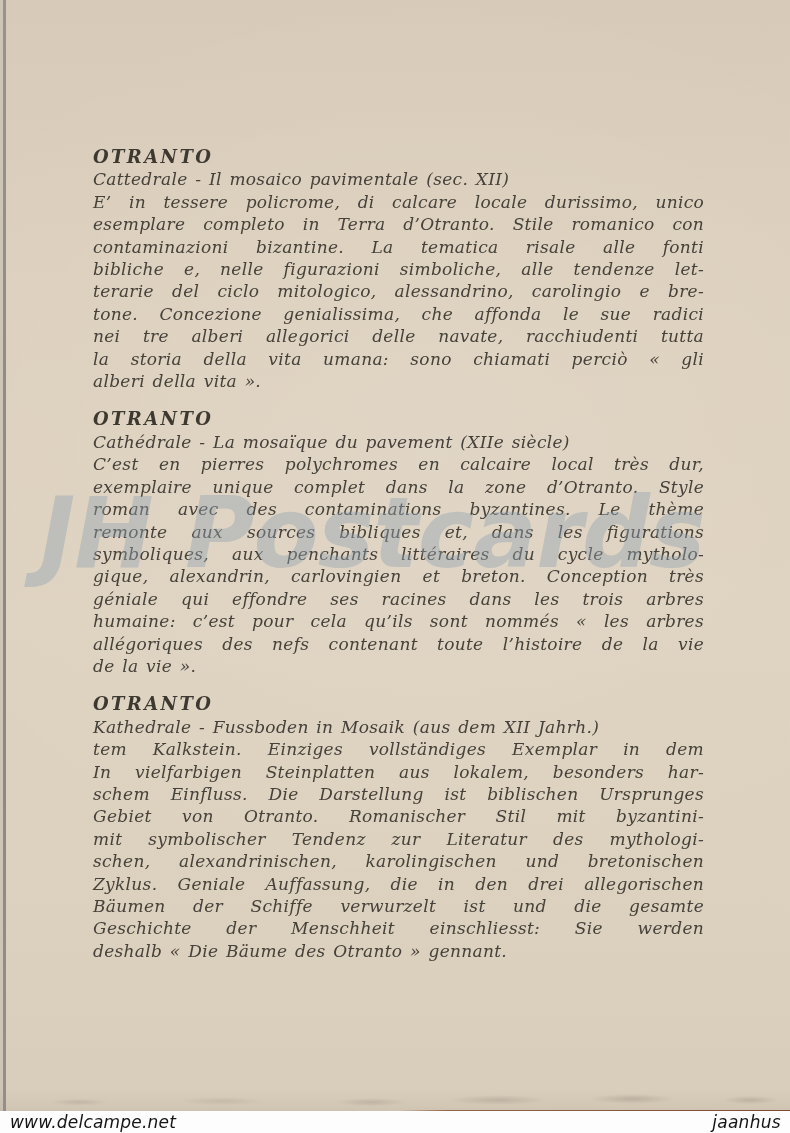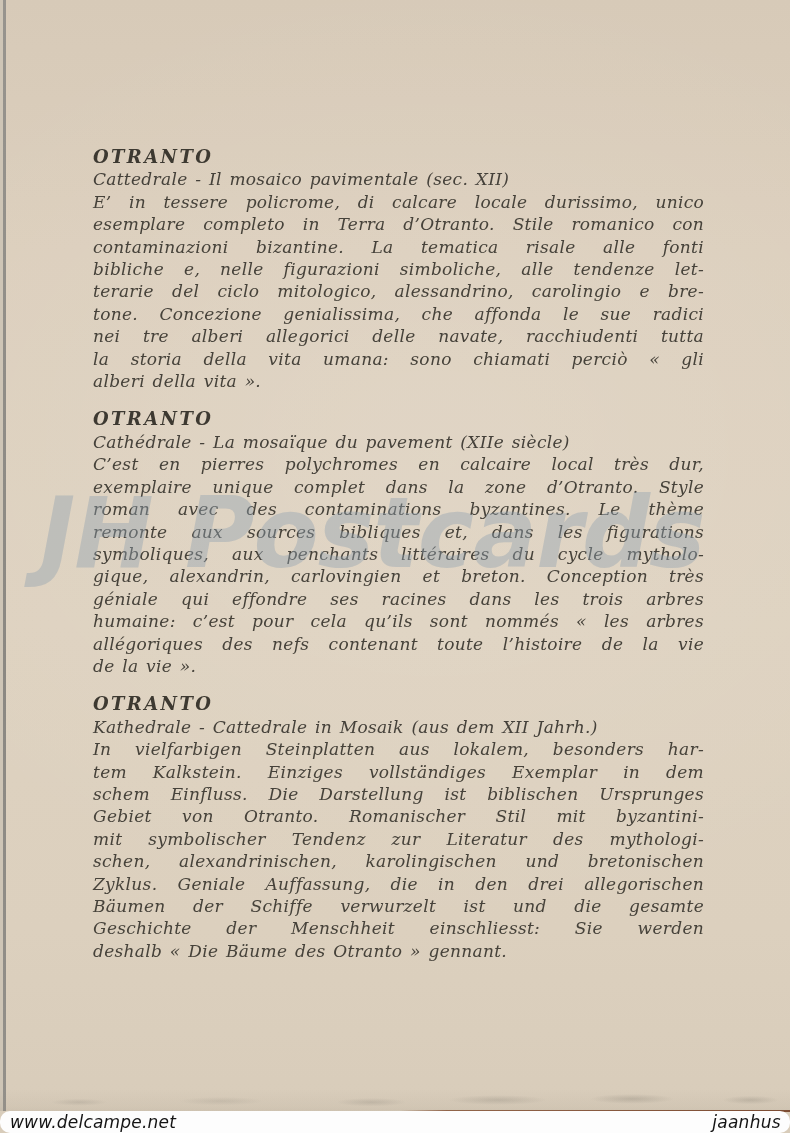--- a/index.html
+++ b/index.html
@@ -63,21 +63,20 @@
     position:absolute; bottom:21px; left:400px; right:0; height:2px;
     background:linear-gradient(90deg, rgba(125,70,40,0) 0%, rgba(125,70,40,0.75) 12%, rgba(110,55,28,0.85) 100%);
   }
   .footer-bar {
     position:absolute; left:0; right:0; bottom:0; height:22px;
     background:#fdfdfd;
     display:flex; justify-content:space-between; align-items:flex-end;
     padding:0 9px 1px 10px; box-sizing:border-box;
     font-family:"DejaVu Sans", sans-serif;
     color:#141414;
-    border-radius:10px;
   }
   .footer-site { font-size:17px; letter-spacing:0.2px; }
   .footer-seller { font-size:17px; letter-spacing:0.3px; }
 </style>
 </head>
 <body>
 
 <div class="scan">
 
   <div class="edge-left-light"></div>
@@ -113,24 +112,24 @@
           <div class="line">gique, alexandrin, carlovingien et breton. Conception très</div>
           <div class="line">géniale qui effondre ses racines dans les trois arbres</div>
           <div class="line">humaine: c’est pour cela qu’ils sont nommés « les arbres</div>
           <div class="line">allégoriques des nefs contenant toute l’histoire de la vie</div>
         </div>
       <div class="lastline">de la vie ».</div>
     </section>
 
     <section class="lang-section">
       <div class="heading">OTRANTO</div>
-      <div class="subtitle">Kathedrale - Cattedrale in Mosaik (aus dem XII Jahrh.)</div>
+      <div class="subtitle">Kathedrale - Fussboden in Mosaik (aus dem XII Jahrh.)</div>
       <div class="body">
+          <div class="line">tem Kalkstein. Einziges vollständiges Exemplar in dem</div>
           <div class="line">In vielfarbigen Steinplatten aus lokalem, besonders har-</div>
-          <div class="line">tem Kalkstein. Einziges vollständiges Exemplar in dem</div>
           <div class="line">schem Einfluss. Die Darstellung ist biblischen Ursprunges</div>
           <div class="line">Gebiet von Otranto. Romanischer Stil mit byzantini-</div>
           <div class="line">mit symbolischer Tendenz zur Literatur des mythologi-</div>
           <div class="line">schen, alexandrinischen, karolingischen und bretonischen</div>
           <div class="line">Zyklus. Geniale Auffassung, die in den drei allegorischen</div>
           <div class="line">Bäumen der Schiffe verwurzelt ist und die gesamte</div>
           <div class="line">Geschichte der Menschheit einschliesst: Sie werden</div>
         </div>
       <div class="lastline">deshalb « Die Bäume des Otranto » gennant.</div>
     </section>

